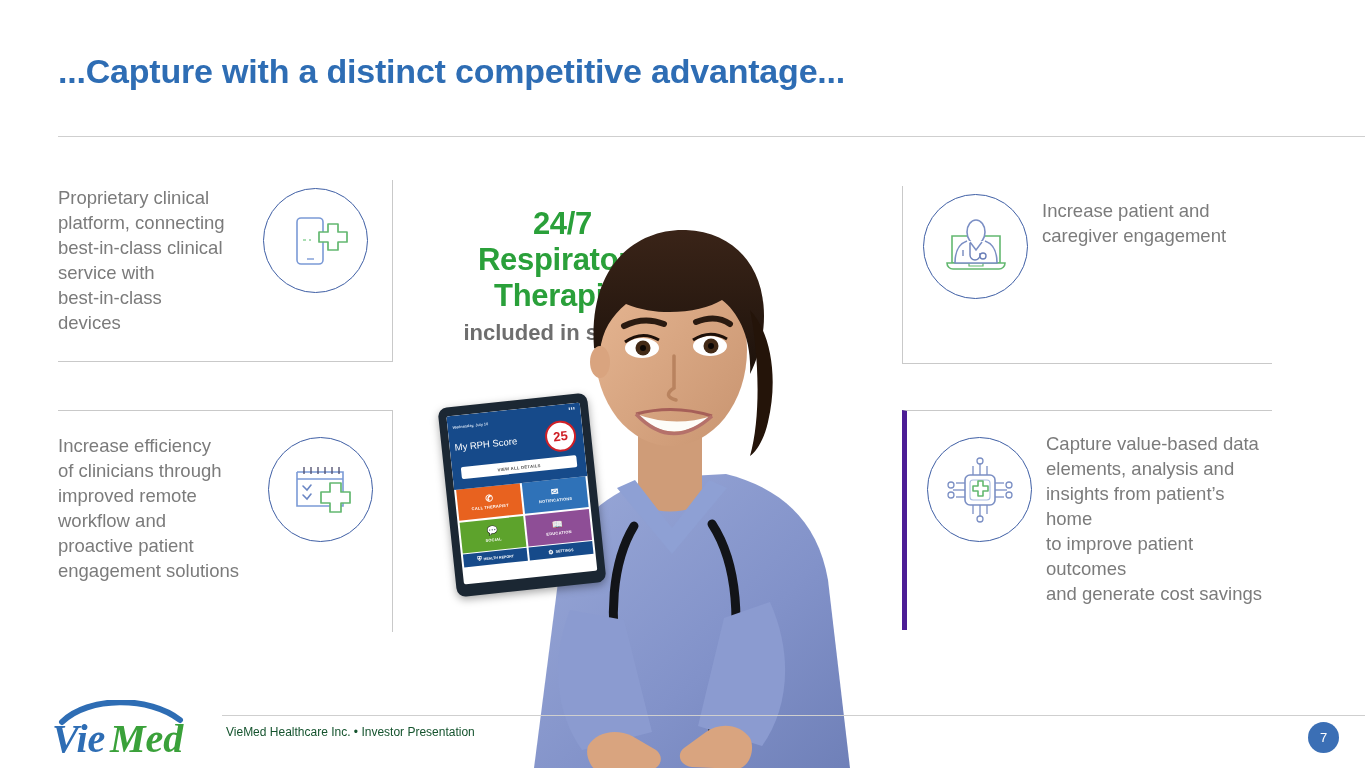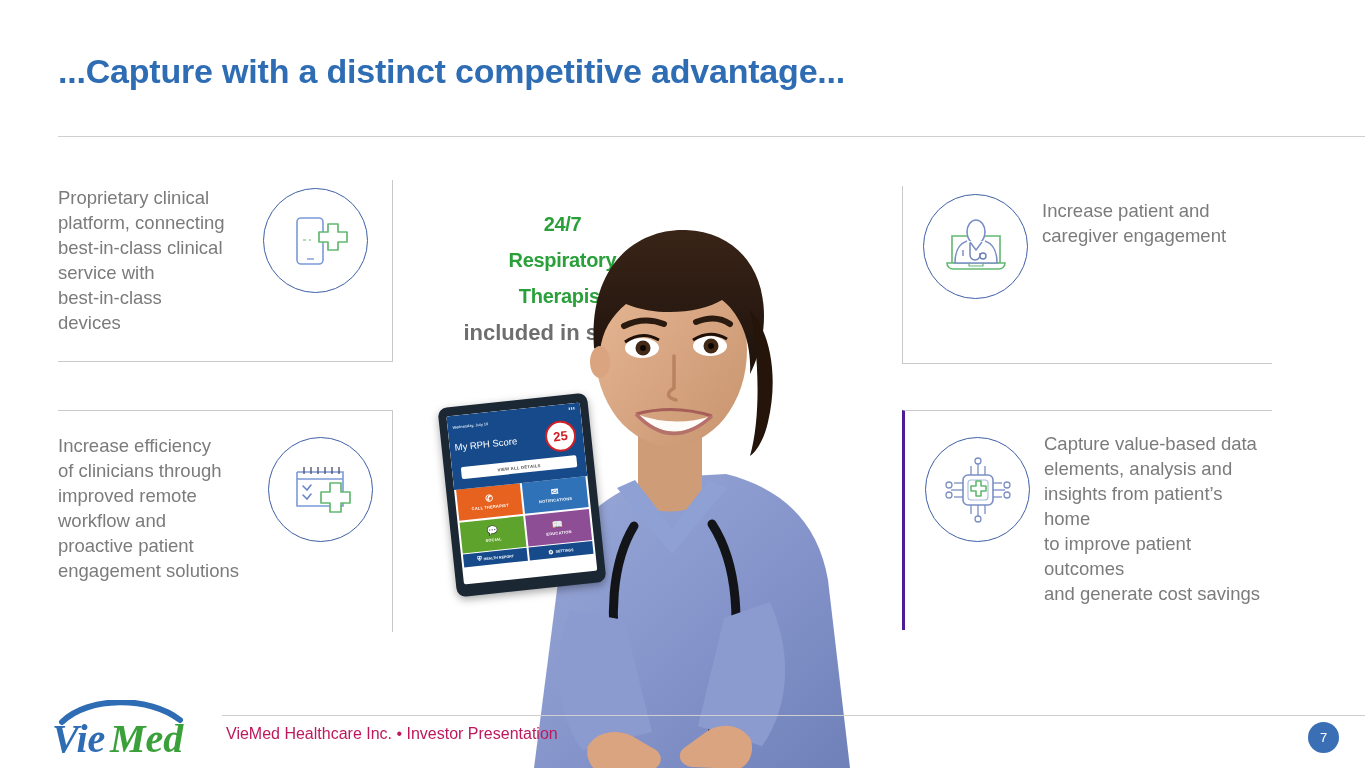--- a/index.html
+++ b/index.html
@@ -24,21 +24,21 @@
 
   
   .card { position: absolute; display: flex; align-items: flex-start; }
   .card-tl { left: 58px;  top: 180px; width: 335px; height: 182px;
              border-right: 1px solid #c9c9c9; border-bottom: 1px solid #c9c9c9; }
   .card-bl { left: 58px;  top: 410px; width: 335px; height: 222px;
              border-right: 1px solid #c9c9c9; border-top: 1px solid #c9c9c9; }
   .card-tr { left: 902px; top: 186px; width: 370px; height: 178px;
              border-left: 1px solid #c9c9c9; border-bottom: 1px solid #c9c9c9; }
   .card-br { left: 902px; top: 410px; width: 370px; height: 220px;
-             border-left: 3px solid #4c1d95; border-top: 1px solid #c9c9c9; }
+             border-left: 5px solid #4c1d95; border-top: 1px solid #c9c9c9; }
 
   .card-text {
     color: #7b7b7b; font-size: 18.5px; line-height: 25px;
     white-space: pre-line;
   }
   .card-tl .card-text { padding: 5px 0 0 0; width: 195px; }
   .card-bl .card-text { padding: 22px 0 0 0; width: 200px; }
   .card-tr .card-text { padding: 12px 0 0 0; width: 230px; }
   .card-br .card-text { padding: 20px 0 0 0; width: 285px; }
 
@@ -51,21 +51,21 @@
   .card-bl .icon-circle { margin: 26px 0 0 10px; }
   .card-tr .icon-circle { margin: 8px 14px 0 20px; }
   .card-br .icon-circle { margin: 26px 14px 0 20px; }
 
   
   .center-head {
     position: absolute; left: 420px; top: 206px; width: 285px;
     text-align: center;
   }
   .ch-line {
-    color: #2aa03a; font-weight: bold; font-size: 20px; line-height: 36px;
+    color: #2aa03a; font-weight: bold; font-size: 31px; line-height: 36px;
     letter-spacing: -0.3px;
   }
   .ch-sub {
     color: #6e6e6e; font-weight: bold; font-size: 22px; margin-top: 6px;
   }
 
   
   .photo { position: absolute; left: 420px; top: 190px; width: 470px; height: 578px; }
 
   
@@ -113,21 +113,21 @@
   .ts-bar {
     height: 13px; display: flex; align-items: center; justify-content: center;
     gap: 2px; color: #fff; font-size: 3.6px; font-weight: bold;
   }
   .ts-bar .gl { font-size: 6px; }
 
   
   .footer-rule { position: absolute; left: 222px; top: 715px; width: 1143px; height: 1px; background: #cfcfcf; }
   .footer-text {
     position: absolute; left: 226px; top: 725px;
-    font-size: 16px; color: #be185d;
+    font-size: 12px; color: #14532d;
   }
   .logo { position: absolute; left: 48px; top: 700px; width: 170px; height: 60px; }
   .page-badge {
     position: absolute; left: 1308px; top: 722px; width: 31px; height: 31px;
     border-radius: 50%; background: #3b6fb5; color: #fff;
     display: flex; align-items: center; justify-content: center;
     font-size: 13px;
   }
 </style>
 </head>

